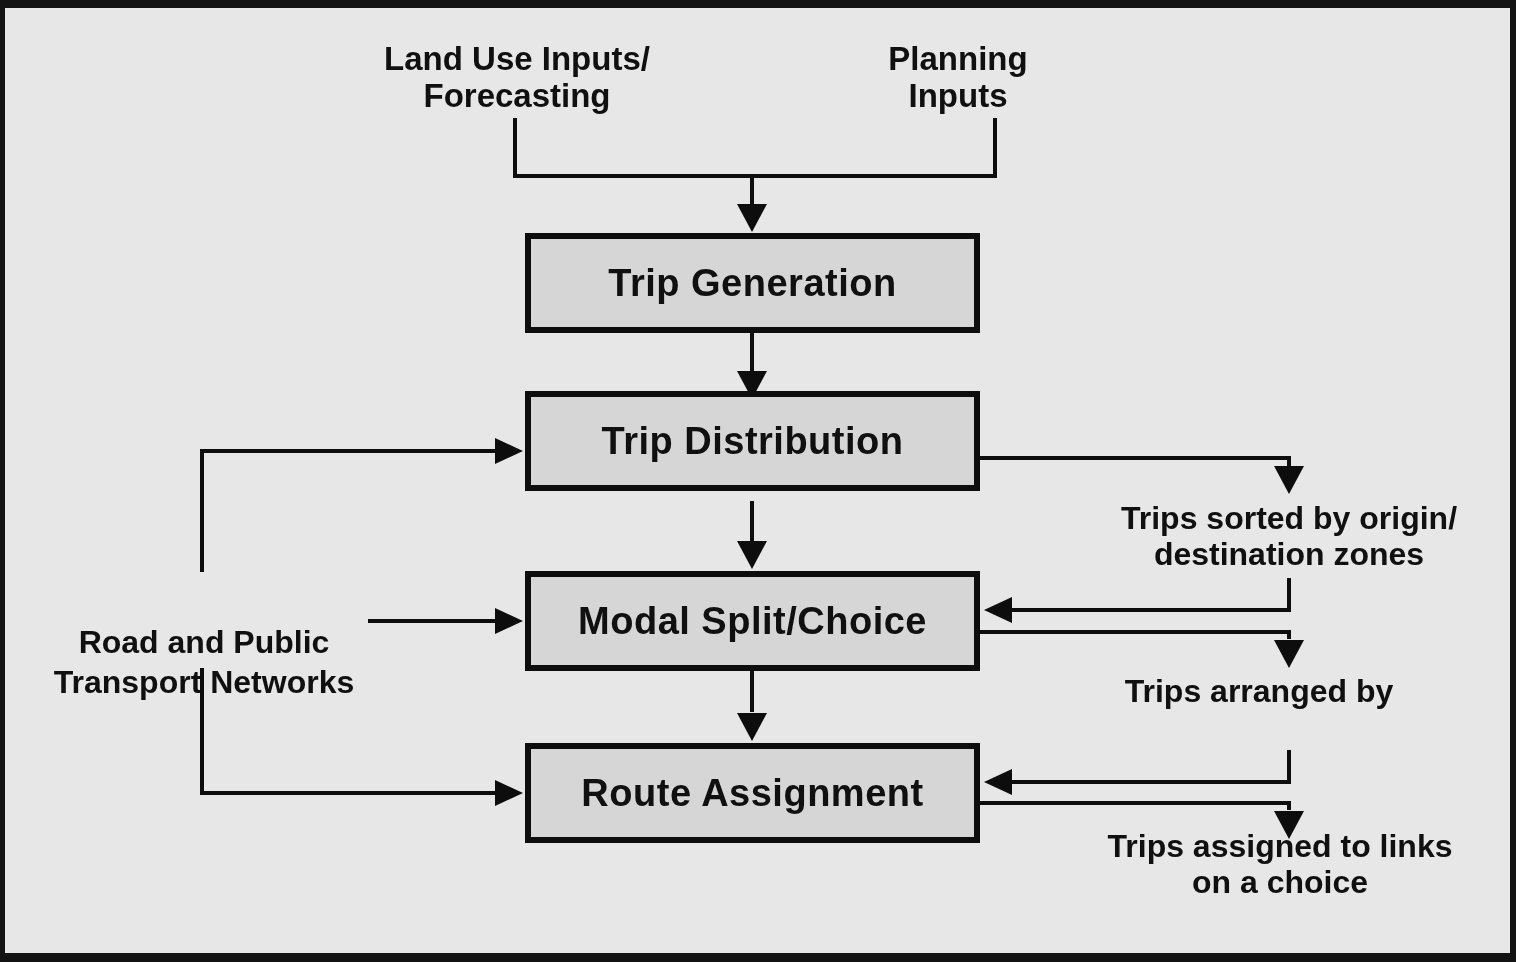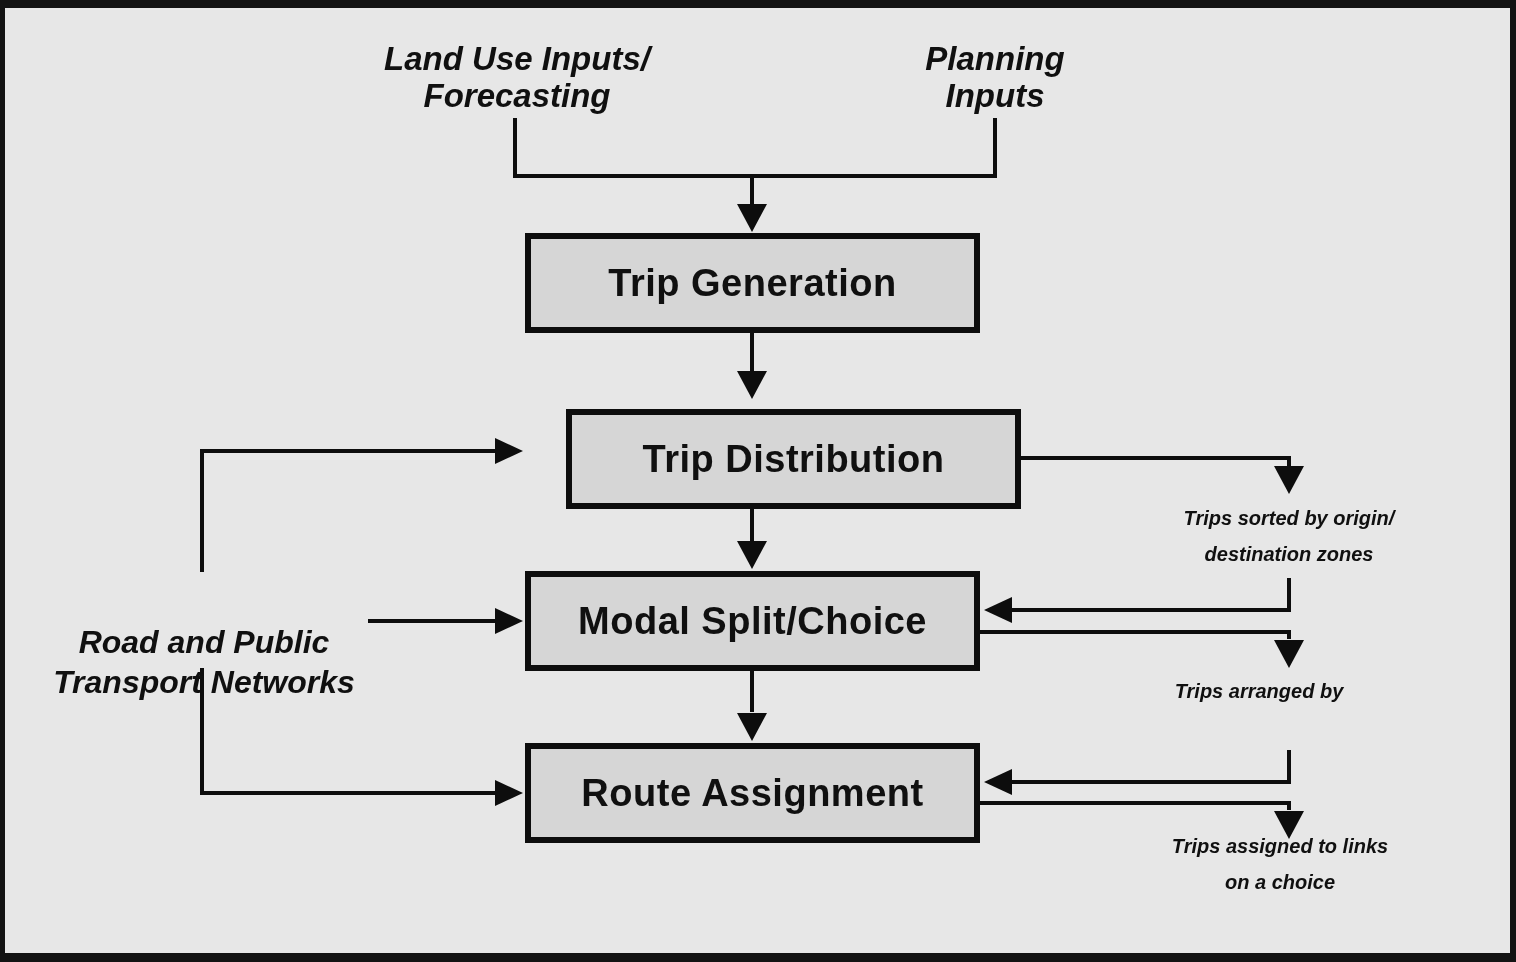--- a/index.html
+++ b/index.html
@@ -60,25 +60,25 @@
     white-space: nowrap;
   }
 
   .flow-label {
     position: absolute;
     text-align: center;
     font-weight: bold;
     color: var(--text);
     white-space: nowrap;
   }
-  .flow-label span { display: block; font-style: italic; }
+  .flow-label span { display: block; }
 
   .top-label { font-size: 33px; line-height: 37px; }
   .side-label { font-size: 32px; line-height: 40px; margin-top: 40px; }
-  .out-label { font-size: 20px; line-height: 36px; }
+  .out-label { font-size: 32px; line-height: 36px; }
 </style>
 </head>
 <body>
 
 <div class="canvas">
   <div class="paper"></div>
 
   <svg class="wires" viewBox="0 0 1516 962" xmlns="http://www.w3.org/2000/svg">
 
     <path d="M515 118 V176 H995 V118"></path>
@@ -117,34 +117,34 @@
     <polygon points="984,782 1012,769 1012,795"></polygon>
 
     <path d="M980 803 H1289 V810"></path>
     <polygon points="1289,839 1274,811 1304,811"></polygon>
   </svg>
 
   <div class="flow-label top-label" style="left:317px; top:40px; width:400px;">
     <span>Land Use Inputs/</span>
     <span>Forecasting</span>
   </div>
-  <div class="flow-label top-label" style="left:795px; top:40px; width:400px;">
+  <div class="flow-label top-label" style="left:758px; top:40px; width:400px;">
     <span>Planning</span>
     <span>Inputs</span>
   </div>
 
   <div class="flow-label side-label" style="left:4px; top:582px; width:400px;">
     <span>Road and Public</span>
     <span>Transport Networks</span>
   </div>
 
   <div class="step-box" style="top:233px;">
     <span class="step-label">Trip Generation</span>
   </div>
-  <div class="step-box" style="top:409px;margin-left:41px;">
+  <div class="step-box" style="top:391px;">
     <span class="step-label">Trip Distribution</span>
   </div>
   <div class="step-box" style="top:743px;">
     <span class="step-label">Route Assignment</span>
   </div>
   <div class="step-box" style="top:571px;">
     <span class="step-label">Modal Split/Choice</span>
   </div>
 
   <div class="flow-label out-label" style="left:1089px; top:500px; width:400px;">

